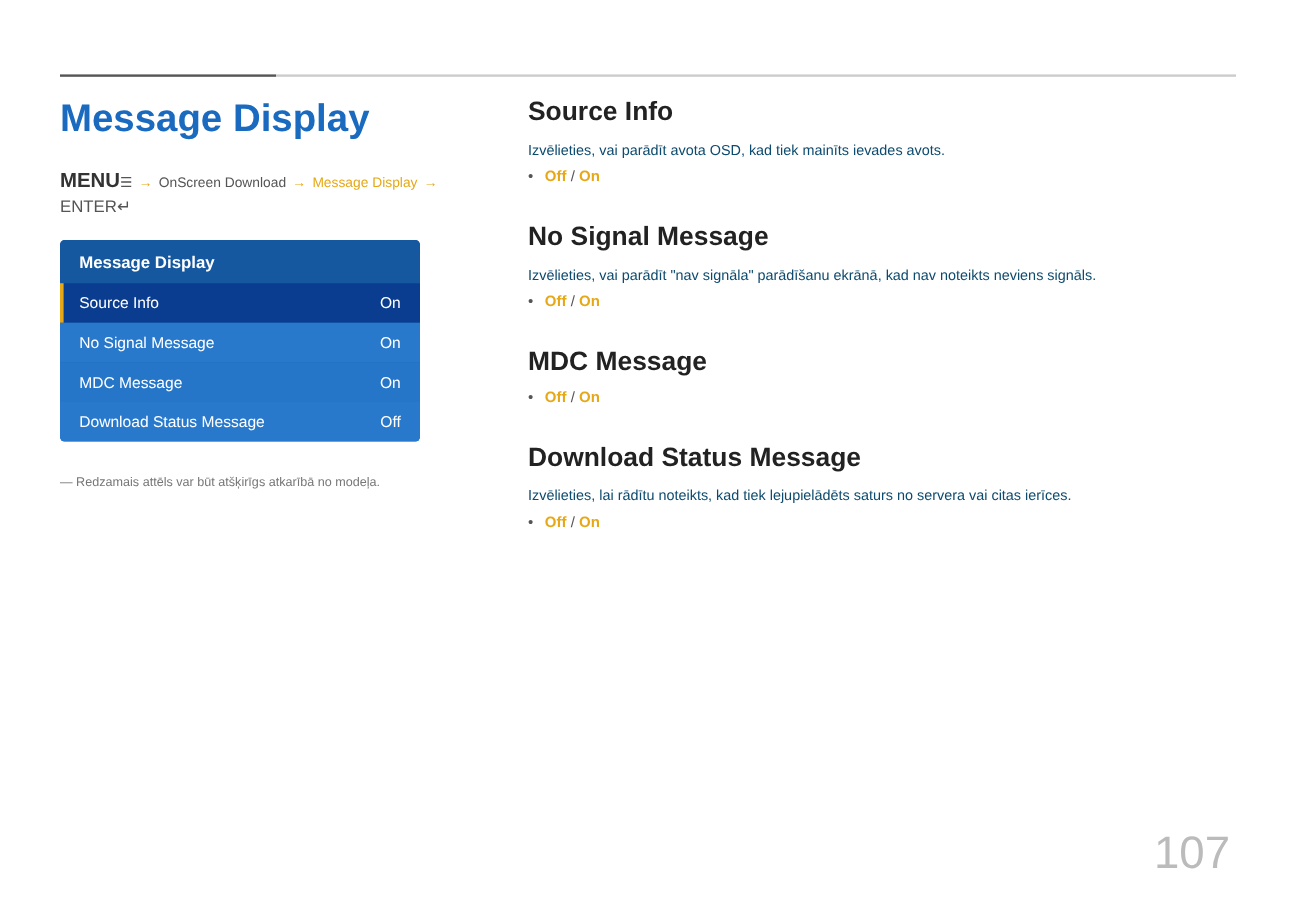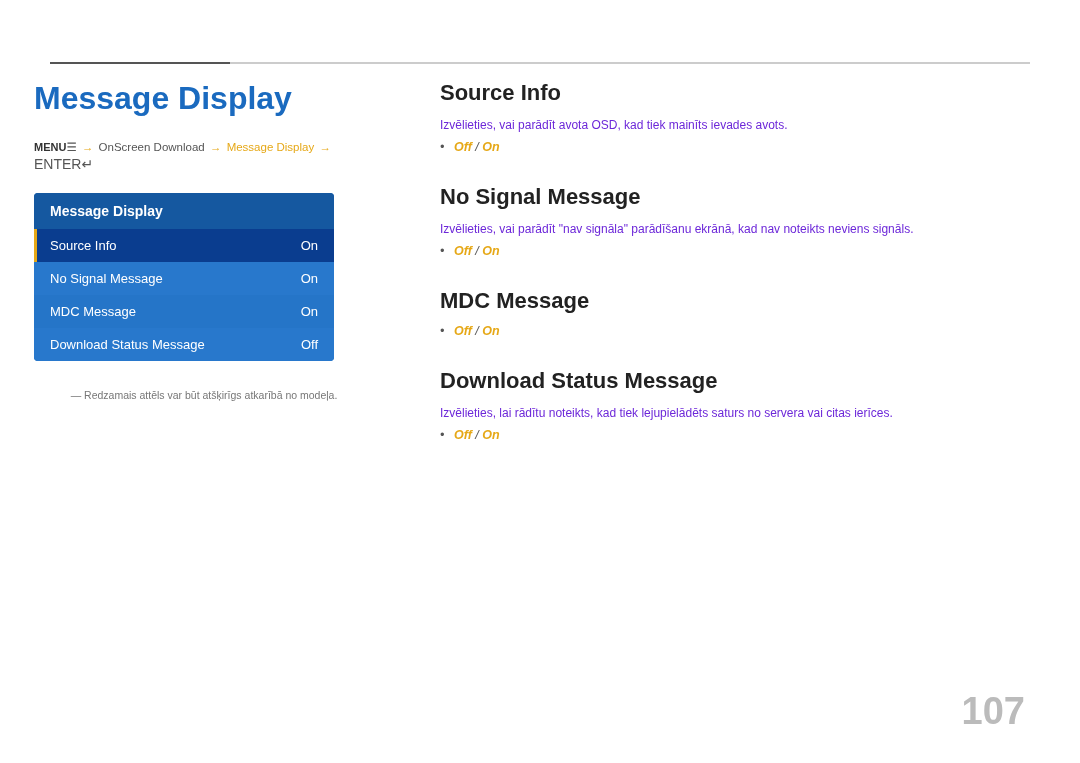--- a/index.html
+++ b/index.html
@@ -19,41 +19,41 @@
       top: 62px;
       left: 50px;
       right: 50px;
       height: 2px;
       background: linear-gradient(to right, #555 180px, #cccccc 180px);
     }
 
     .left-panel {
       position: absolute;
       top: 80px;
-      left: 34px;
+      left: 50px;
       width: 340px;
     }
 
     .page-title {
       font-size: 32px;
       font-weight: bold;
       color: #1a6abf;
       margin-bottom: 22px;
     }
 
     .breadcrumb {
       font-size: 11.5px;
       color: #555;
       margin-bottom: 18px;
       line-height: 1.4;
     }
 
     .breadcrumb .menu-icon {
       font-weight: bold;
-      font-size: 11px;
+      font-size: 17px;
       color: #333;
     }
 
     .breadcrumb .arrow {
       color: #e6a817;
       margin: 0 2px;
     }
 
     .breadcrumb .highlight {
       color: #e6a817;
@@ -108,21 +108,20 @@
     }
 
     .menu-item-value {
       font-size: 13px;
     }
 
     .footnote {
       margin-top: 28px;
       font-size: 10.5px;
       color: #777;
-      text-align: center;
     }
 
     .footnote::before {
       content: '— ';
     }
 
     
     .right-panel {
       position: absolute;
       top: 80px;
@@ -136,31 +135,30 @@
 
     .section-title {
       font-size: 22px;
       font-weight: bold;
       color: #222;
       margin-bottom: 10px;
     }
 
     .section-desc {
       font-size: 12px;
-      color: #6d28d9;
+      color: #0c4a6e;
       margin-bottom: 6px;
       line-height: 1.5;
     }
 
     .section-option {
       font-size: 12.5px;
       color: #555;
       padding-left: 14px;
       position: relative;
-      font-style: italic;
     }
 
     .section-option::before {
       content: '•';
       position: absolute;
       left: 0;
       color: #555;
     }
 
     .section-option .off {
@@ -177,21 +175,21 @@
       color: #555;
     }
 
     
     .page-number {
       position: absolute;
       bottom: 30px;
       right: 55px;
       font-size: 38px;
       color: #bbbbbb;
-      font-weight: 700;
+      font-weight: 400;
     }
   </style>
 </head>
 <body>
 
 <div class="top-line"></div>
 
 <div class="left-panel">
 
   <div class="page-title">Message Display</div>

